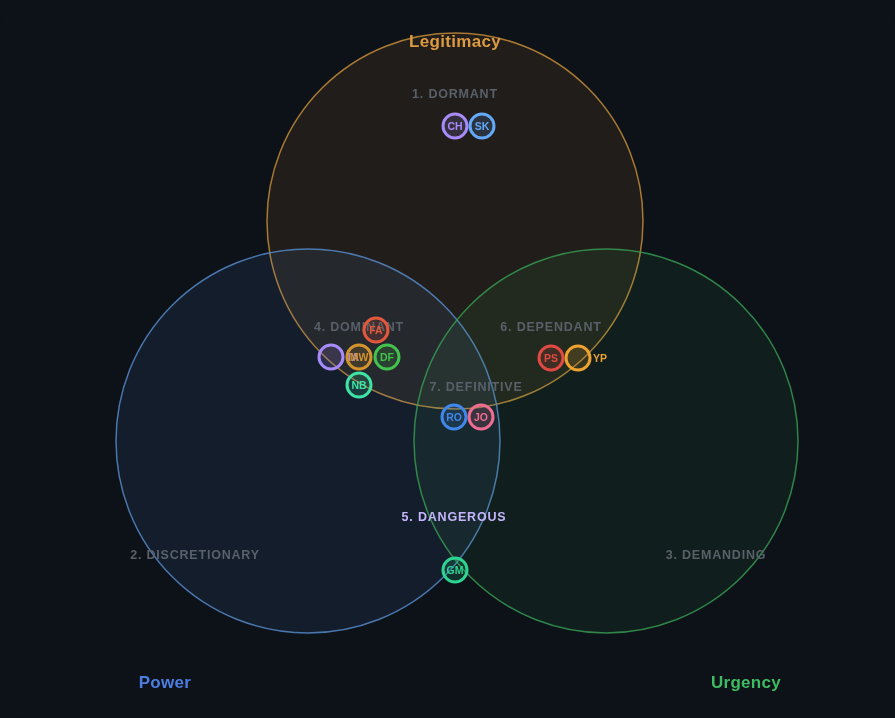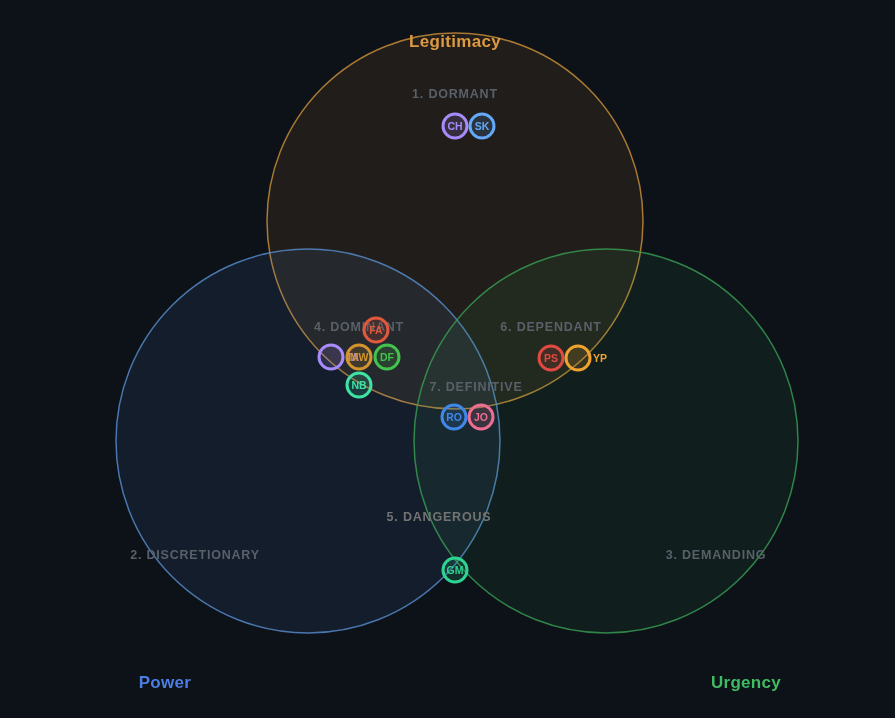--- a/index.html
+++ b/index.html
@@ -35,21 +35,21 @@
       <circle cx="308" cy="441" r="192" fill="rgba(84,140,216,0.10)" stroke="rgba(88,142,208,0.8)" stroke-width="1.5"></circle>
       <circle cx="606" cy="441" r="192" fill="rgba(60,196,92,0.08)" stroke="rgba(56,160,84,0.8)" stroke-width="1.5"></circle>
     </svg>
 <div class="set-label" style="left: 455px; top: 42px; color: rgb(221, 154, 64);">Legitimacy</div>
     <div class="set-label" style="left: 165px; top: 683px; color: rgb(76, 125, 226);">Power</div>
     <div class="set-label" style="left: 746px; top: 683px; color: rgb(62, 188, 98);">Urgency</div>
     <div class="region-label" style="left: 455px; top: 94px; color: rgb(89, 96, 105);">1. DORMANT</div>
     <div class="region-label" style="left: 195px; top: 555px; color: rgb(89, 96, 105);">2. DISCRETIONARY</div>
     <div class="region-label" style="left: 716px; top: 555px; color: rgb(89, 96, 105);">3. DEMANDING</div>
     <div class="region-label" style="left: 359px; top: 327px; color: rgb(89, 96, 105);">4. DOMINANT</div>
-    <div class="region-label" style="left: 439px; top: 517px; color: #737373;">5. DANGEROUS</div>
+    <div class="region-label" style="left: 454px; top: 517px; color: #c4b5fd;">5. DANGEROUS</div>
     <div class="region-label" style="left: 551px; top: 327px; color: rgb(89, 96, 105);">6. DEPENDANT</div>
     <div class="region-label" style="left: 476px; top: 387px; color: rgb(89, 96, 105);">7. DEFINITIVE</div>
     <div class="badge" style="left: 455px; top: 126px; border-color: rgb(167, 139, 250); background-color: rgba(167, 139, 250, 0.16);">
     <span style="color: rgb(167, 139, 250);">CH</span>
   </div>
     <div class="badge" style="left: 482px; top: 126px; border-color: rgb(100, 168, 248); background-color: rgba(100, 168, 248, 0.16);">
     <span style="color: rgb(100, 168, 248);">SK</span>
   </div>
     <div class="badge" style="left: 360px; top: 330px; border-color: rgb(224, 89, 60); background-color: rgba(224, 89, 60, 0.16); margin-left: 16px;">
     <span style="color: rgb(224, 89, 60);">FA</span>

